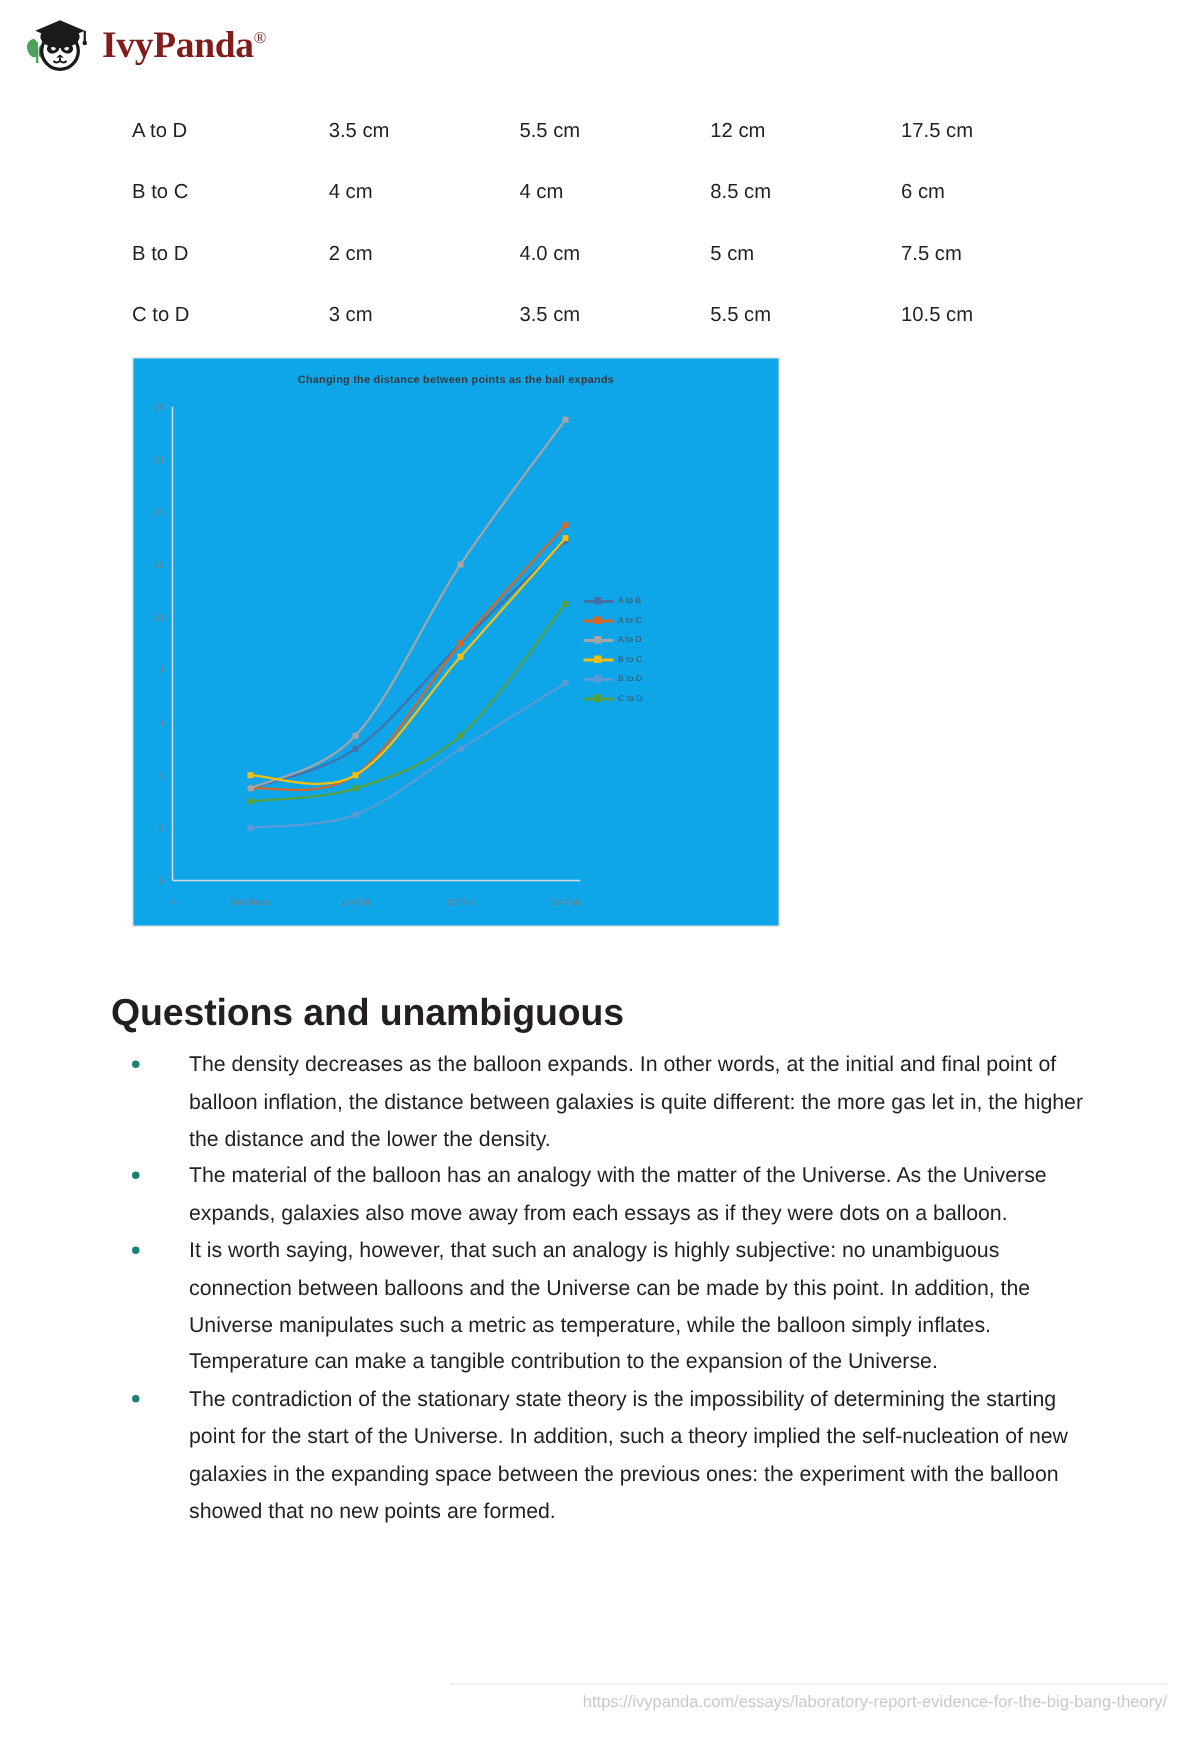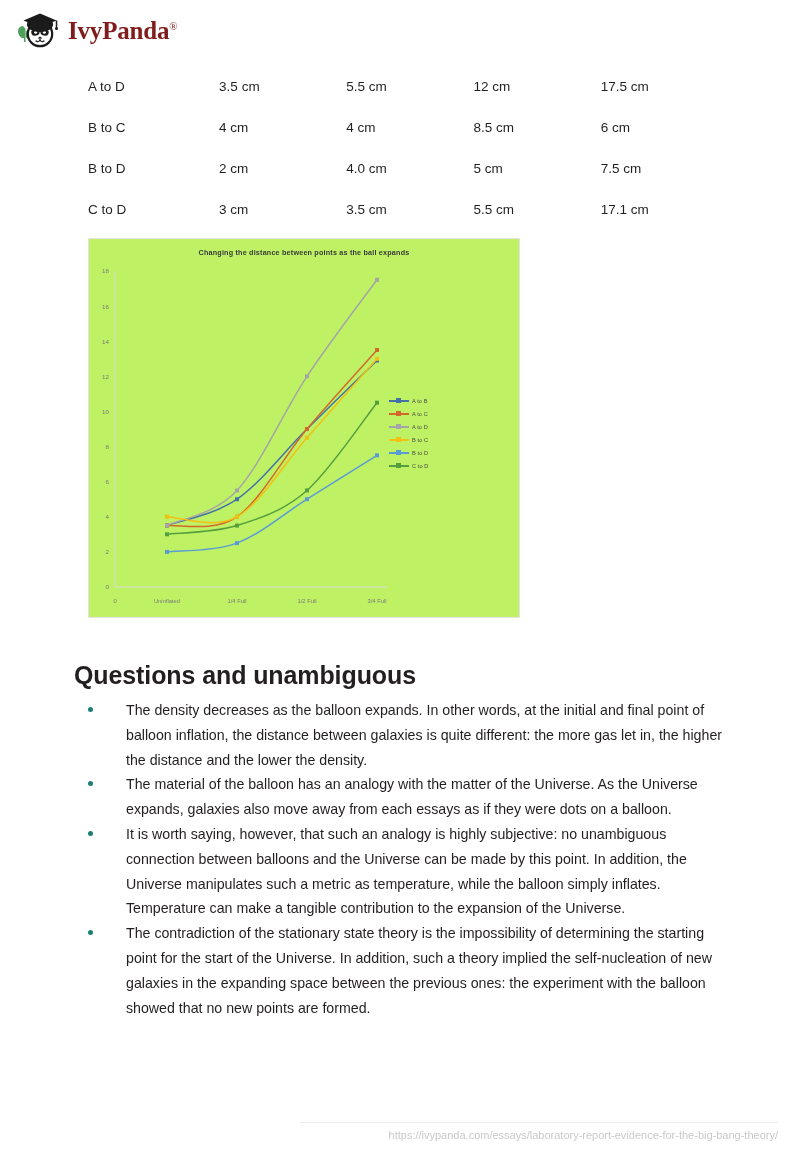--- a/index.html
+++ b/index.html
@@ -82,21 +82,21 @@
   .col-label { width: 132px; }
   .col-v { width: 128px; }
 
   
   .chart-figure {
     position: absolute;
     left: 88px;
     top: 238px;
     width: 432px;
     height: 380px;
-    background: #bef264;
+    background: #0ea5e9;
     border: 1px solid #e3e3e3;
     box-sizing: border-box;
   }
   .chart-title {
     position: absolute;
     left: 0; right: 0;
     top: 9px;
     text-align: center;
     font-size: 7.2px;
     font-weight: bold;
@@ -261,21 +261,21 @@
       <td class="col-v">2 cm</td>
       <td class="col-v">4.0 cm</td>
       <td class="col-v">5 cm</td>
       <td class="col-v">7.5 cm</td>
     </tr>
     <tr>
       <td class="col-label">C to D</td>
       <td class="col-v">3 cm</td>
       <td class="col-v">3.5 cm</td>
       <td class="col-v">5.5 cm</td>
-      <td class="col-v">17.1 cm</td>
+      <td class="col-v">10.5 cm</td>
     </tr>
   </tbody>
 </table>
 
 <div class="chart-figure">
   <div class="chart-title">Changing the distance between points as the ball expands</div>
   <div class="chart-svg-holder">
     <svg id="chart-svg" width="430" height="378" viewBox="0 0 430 378">
         <line x1="26" y1="32" x2="26" y2="348" stroke="#d9d9d9" stroke-width="1"></line>
         <line x1="26" y1="348" x2="298" y2="348" stroke="#d9d9d9" stroke-width="1"></line>

